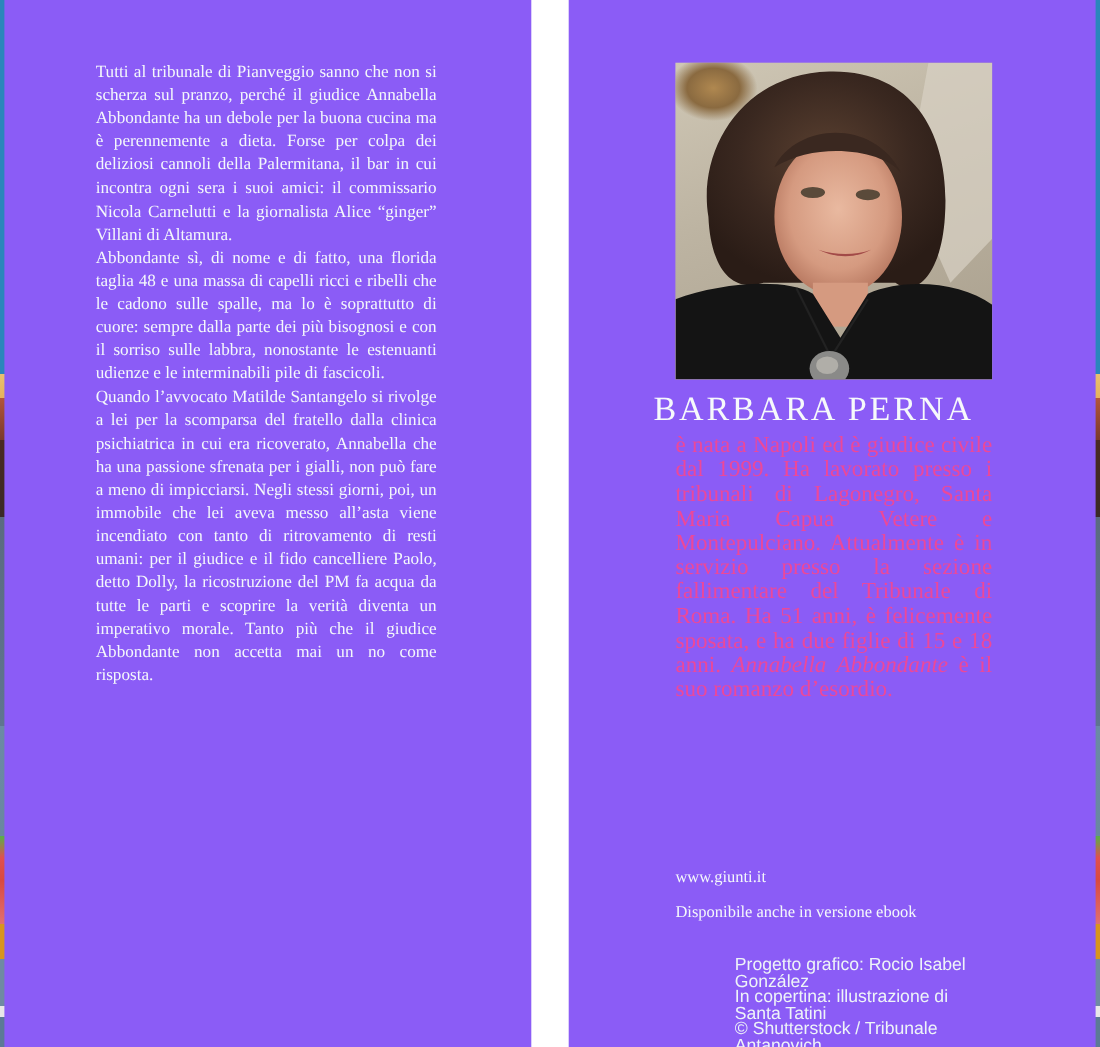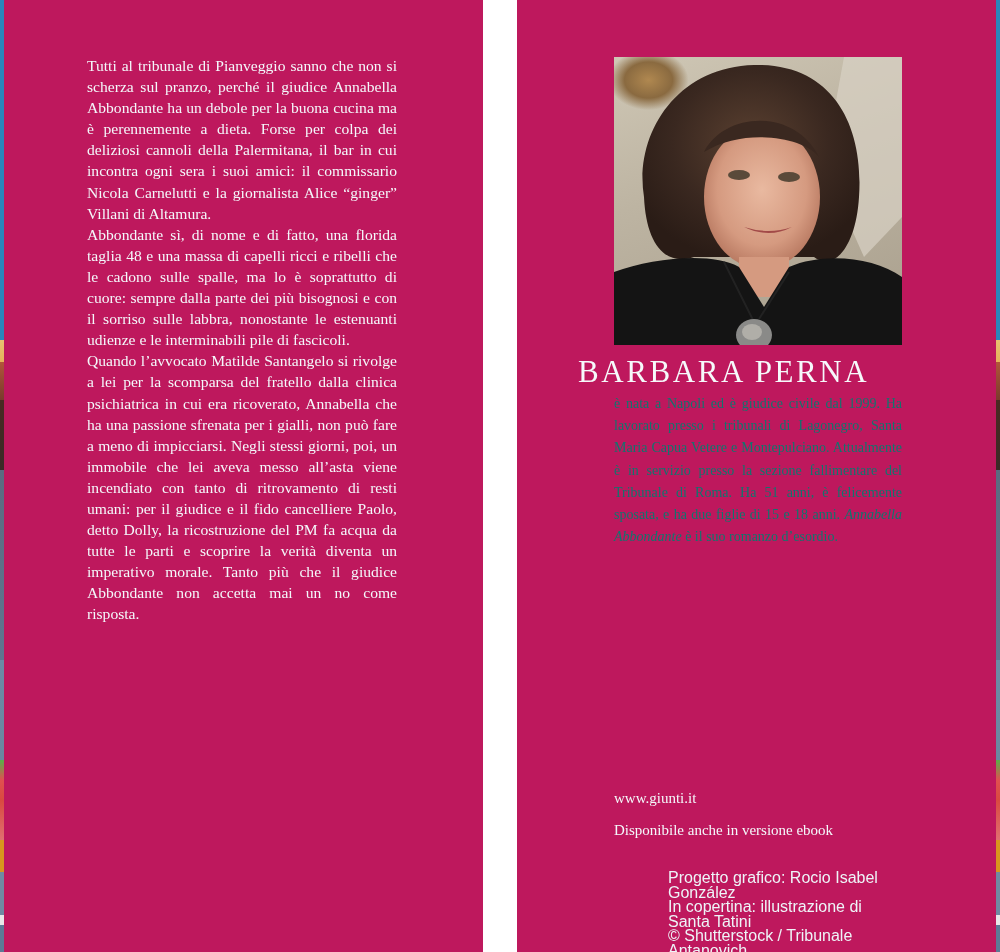--- a/index.html
+++ b/index.html
@@ -1,21 +1,21 @@
 <!DOCTYPE html>
 <html><head>
 <meta charset="utf-8">
 <style>
   * { margin: 0; padding: 0; box-sizing: border-box; }
   html, body { width: 1000px; height: 952px; overflow: hidden; background: #ffffff; }
   body { position: relative; font-family: "Liberation Serif", "DejaVu Serif", serif; }
 
   .panel {
     position: absolute; top: 0; height: 952px;
-    background: #be185d;
+    background: #8b5cf6;
   }
   #left-panel { left: 0; width: 483px; }
   #right-panel { left: 517px; width: 483px; }
 
   .edge-strip {
     position: absolute; top: 0; width: 4px; height: 952px;
     background: linear-gradient(to bottom,
       #2a86bb 0px, #2a86bb 340px,
       #e8c070 340px, #e5b25a 362px,
       #b2553a 362px, #7a3a2c 400px,
@@ -43,27 +43,27 @@
   #author-photo {
     position: absolute; left: 614px; top: 57px; width: 288px; height: 288px;
     overflow: hidden;
     background:
       radial-gradient(ellipse 40px 30px at 12% 8%, #b08850 0%, #8a6a40 60%, transparent 100%),
       linear-gradient(160deg, #cfc7b5 0%, #bdb4a2 40%, #a89e8c 100%);
   }
   #author-photo svg { display: block; width: 100%; height: 100%; }
 
   #author-name {
-    position: absolute; left: 578px; top: 354px; width: 290px;
+    position: absolute; left: 594px; top: 354px; width: 290px;
     color: #f6f9fb; font-size: 31px; letter-spacing: 2.6px;
     font-weight: normal; white-space: nowrap;
   }
   .bio {
     position: absolute; left: 614px; top: 393px; width: 288px;
-    color: #0f766e; font-size: 14px; line-height: 22.2px; text-align: justify;
+    color: #ec4899; font-size: 21px; line-height: 22.2px; text-align: justify;
   }
   .bio em { font-style: italic; }
 
   .center-line {
     position: absolute; left: 614px; width: 288px; text-align: left;
     color: #f4f8fb; font-size: 15px;
   }
   #publisher-url { top: 790px; }
   #ebook-note { top: 822px; }
 

